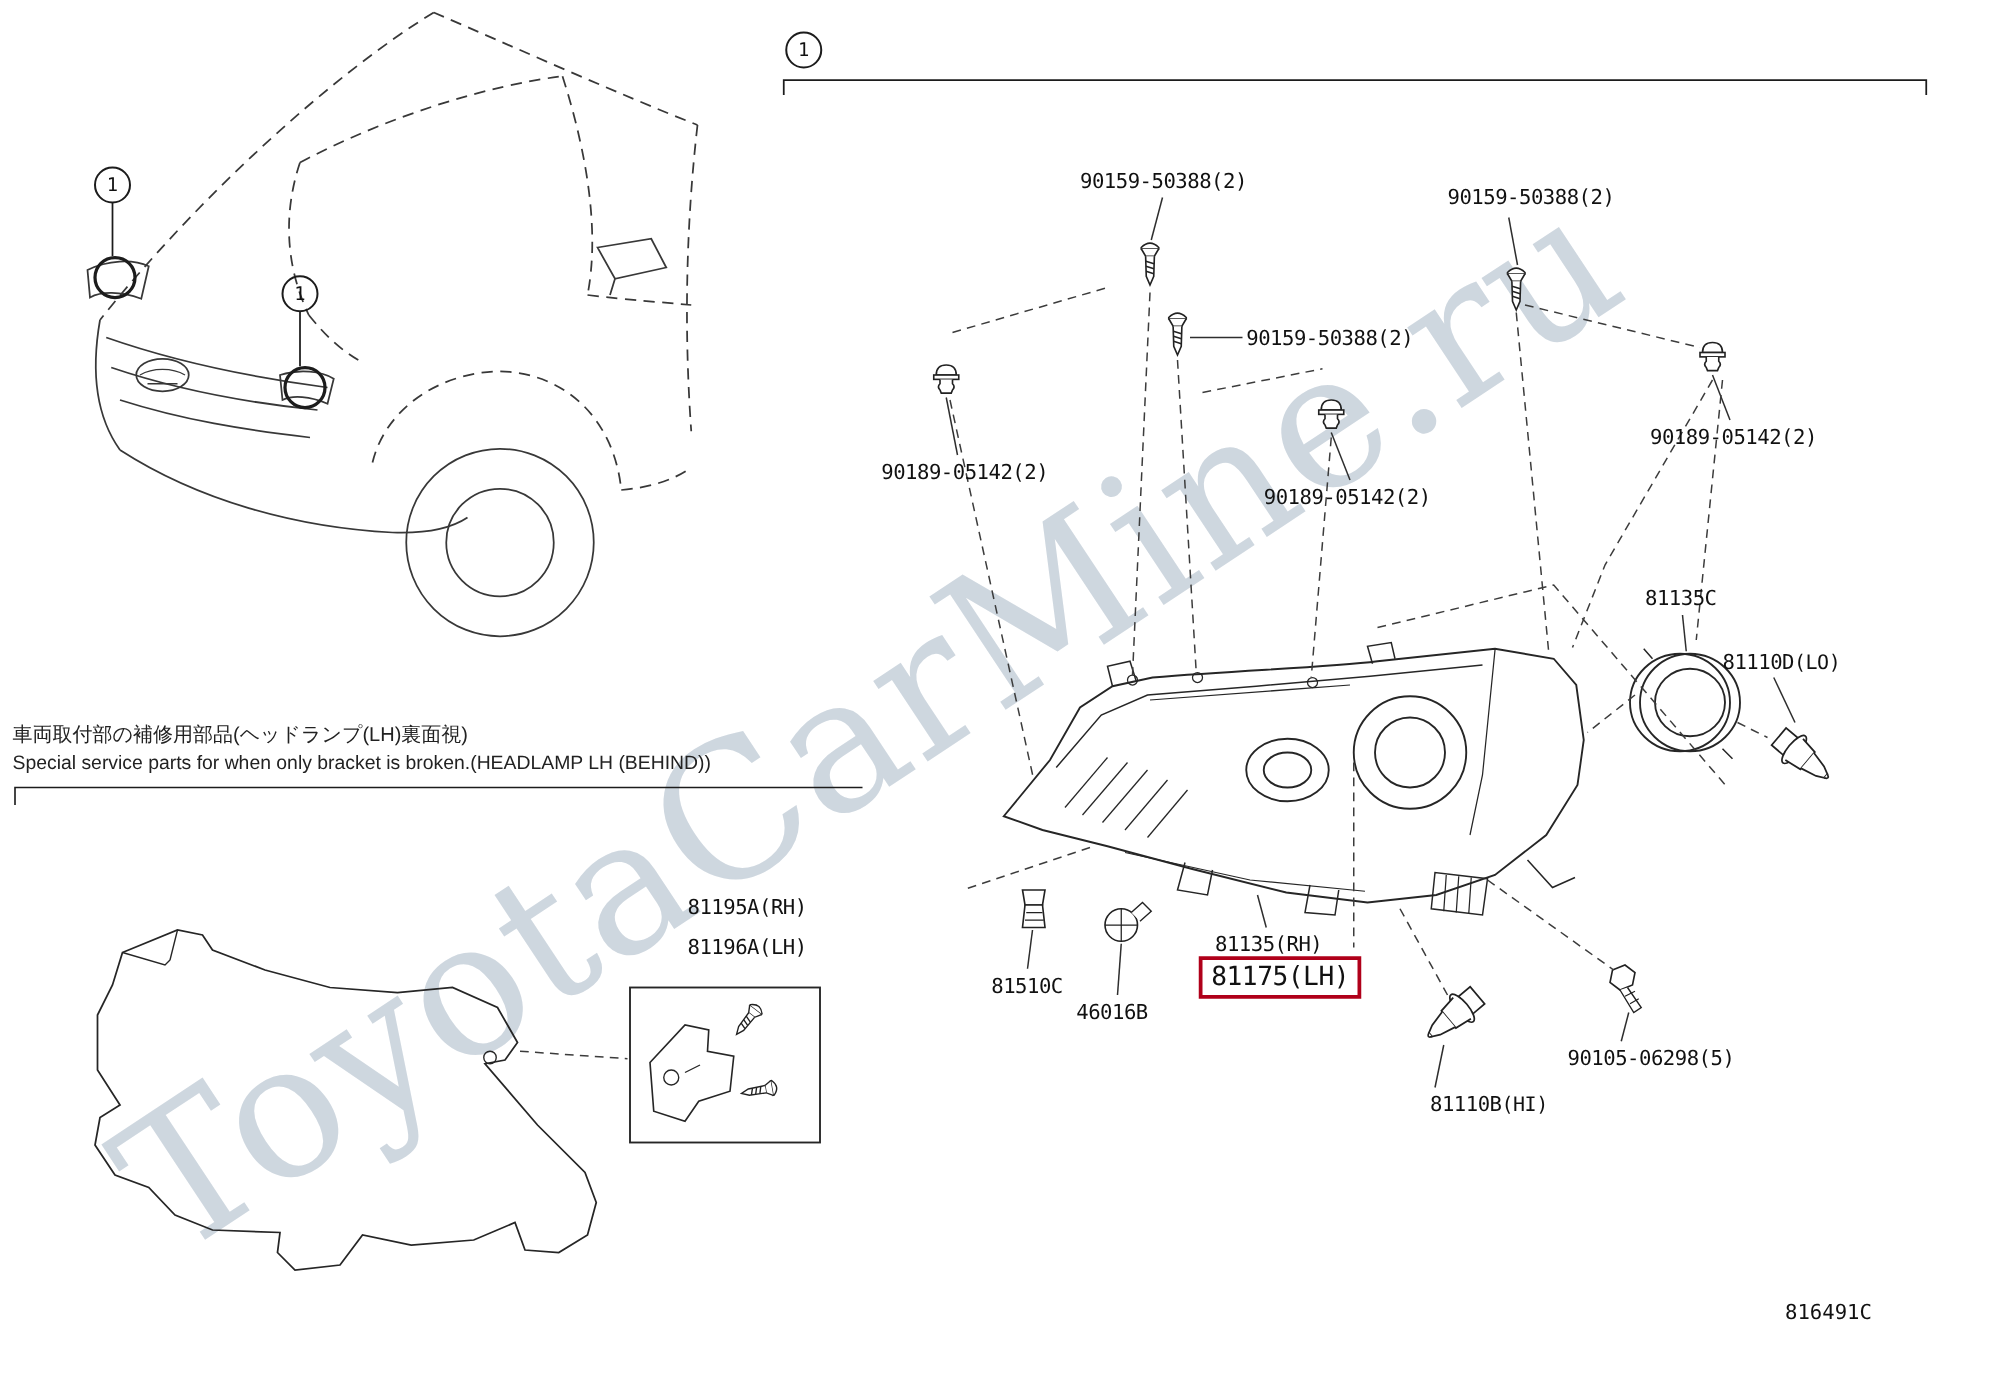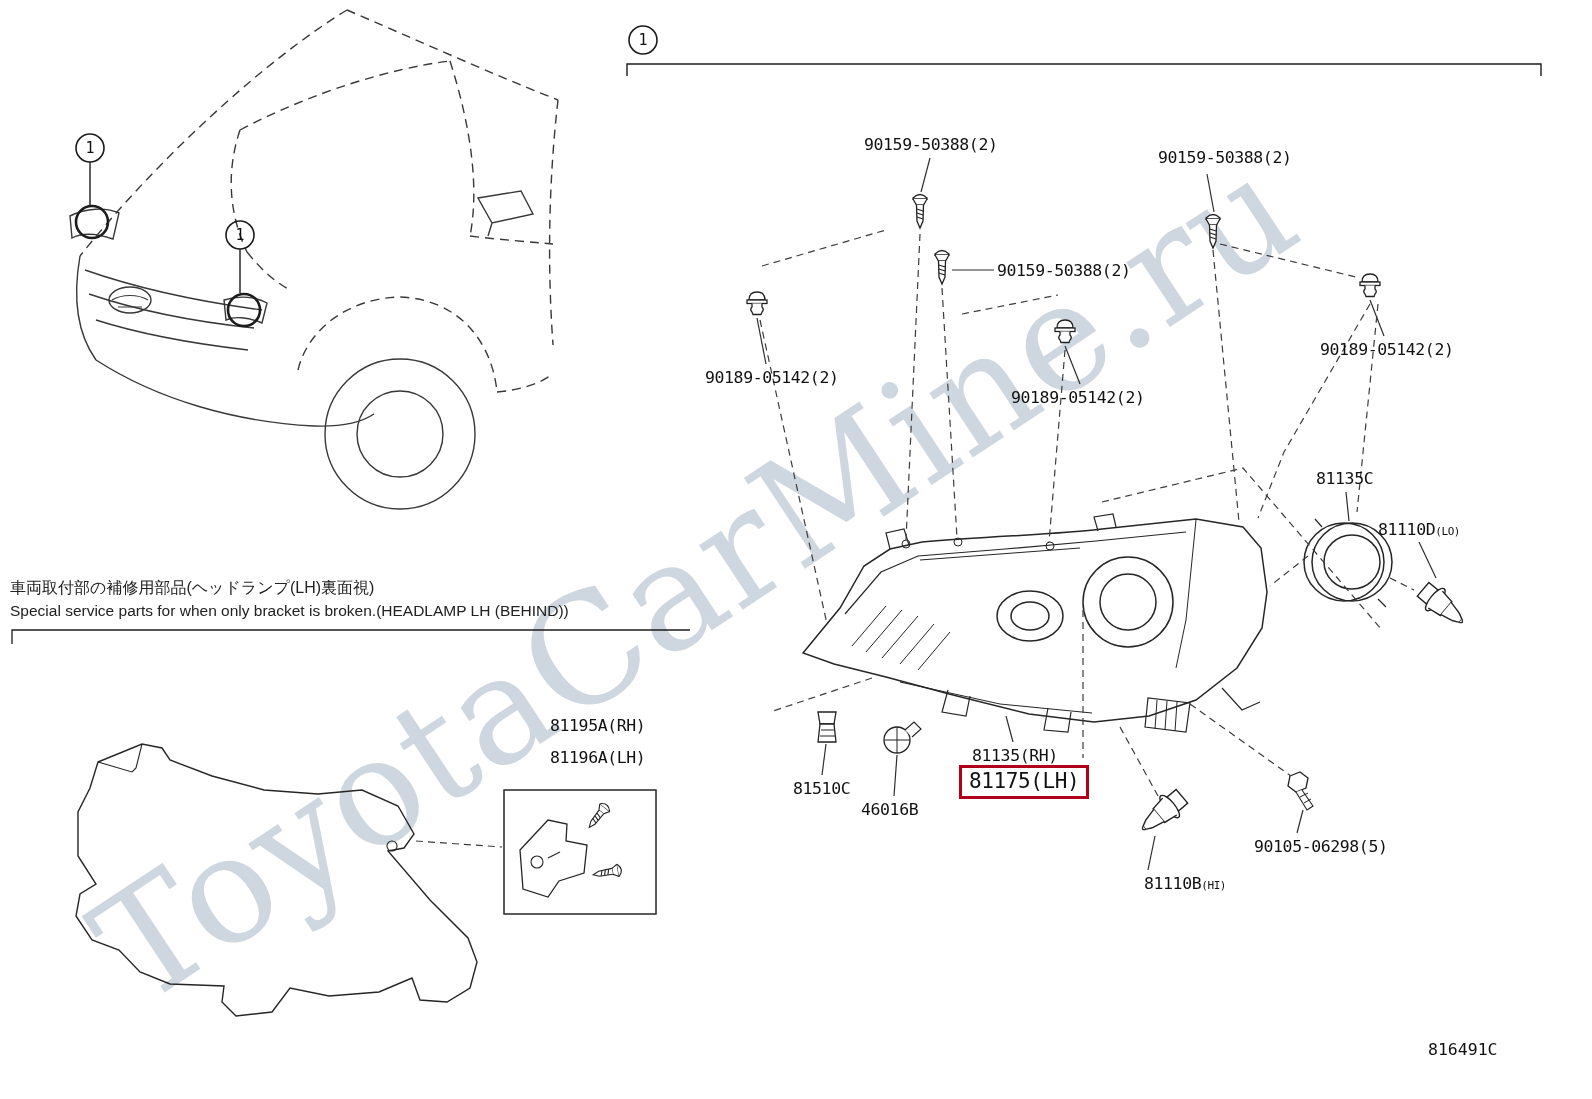--- a/index.html
+++ b/index.html
@@ -5,21 +5,21 @@
   *{box-sizing:border-box}
   html,body{margin:0;padding:0;background:#ffffff}
   .stage{position:relative;width:1592px;height:1099px;background:#fff;overflow:hidden;
          font-family:"DejaVu Sans Mono",monospace;color:#111}
   svg.art{position:absolute;left:0;top:0;z-index:1;display:block}
   .watermark{position:absolute;left:112px;top:878px;z-index:0;
              font-family:"DejaVu Serif",serif;font-size:150px;color:#9fb0c0;opacity:.5;
              white-space:nowrap;transform-origin:0 50%;transform:rotate(-33.5deg);
              letter-spacing:1px;pointer-events:none;user-select:none}
   .lbl{position:absolute;z-index:3;font-size:16.5px;letter-spacing:-.4px;white-space:nowrap}
-  .suffix{font-size:11px}
+  .suffix{font-size:16px}
   .hlbox{position:absolute;z-index:3;border:3px solid var(--hl,#b0001a);
          padding:1px 7px 3px;font-size:21px;letter-spacing:-.4px;white-space:nowrap}
   .note{position:absolute;z-index:3;font-size:15.5px;white-space:nowrap;
         font-family:"Liberation Sans","DejaVu Sans",sans-serif;color:#222}
   .note-jp{font-size:16px}
   .code{letter-spacing:0}
   svg text{font-family:"DejaVu Sans Mono",monospace;font-size:15px;fill:#111;stroke:none}
 </style>
 </head>
 <body>

